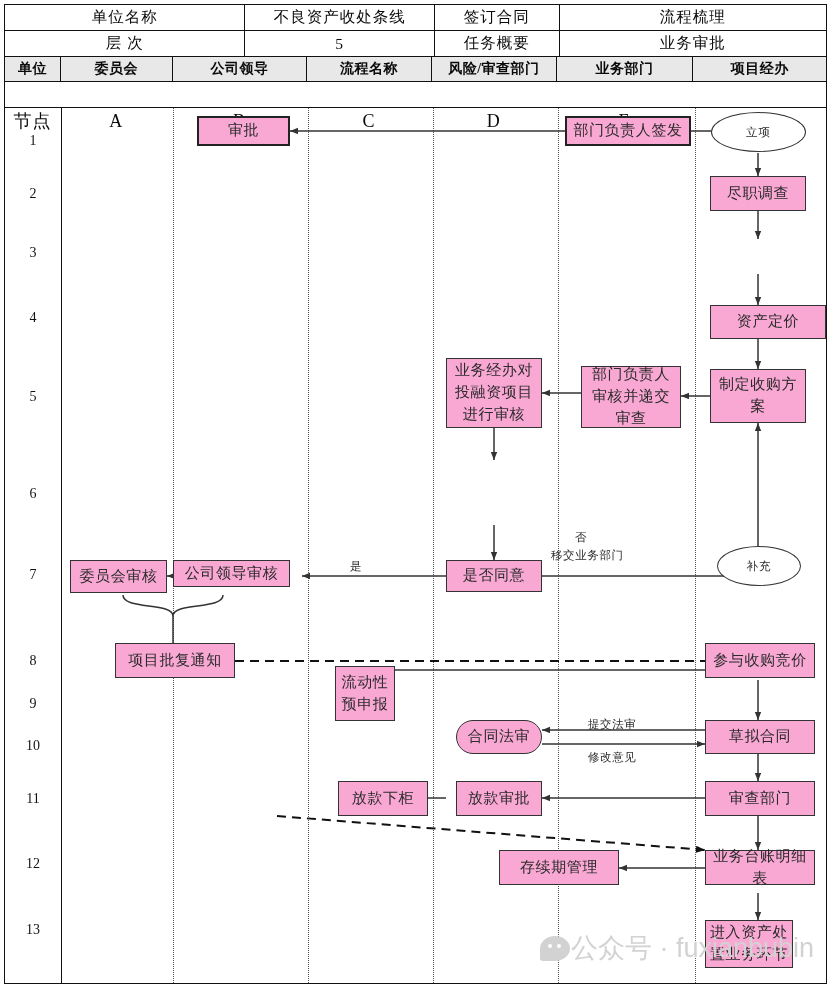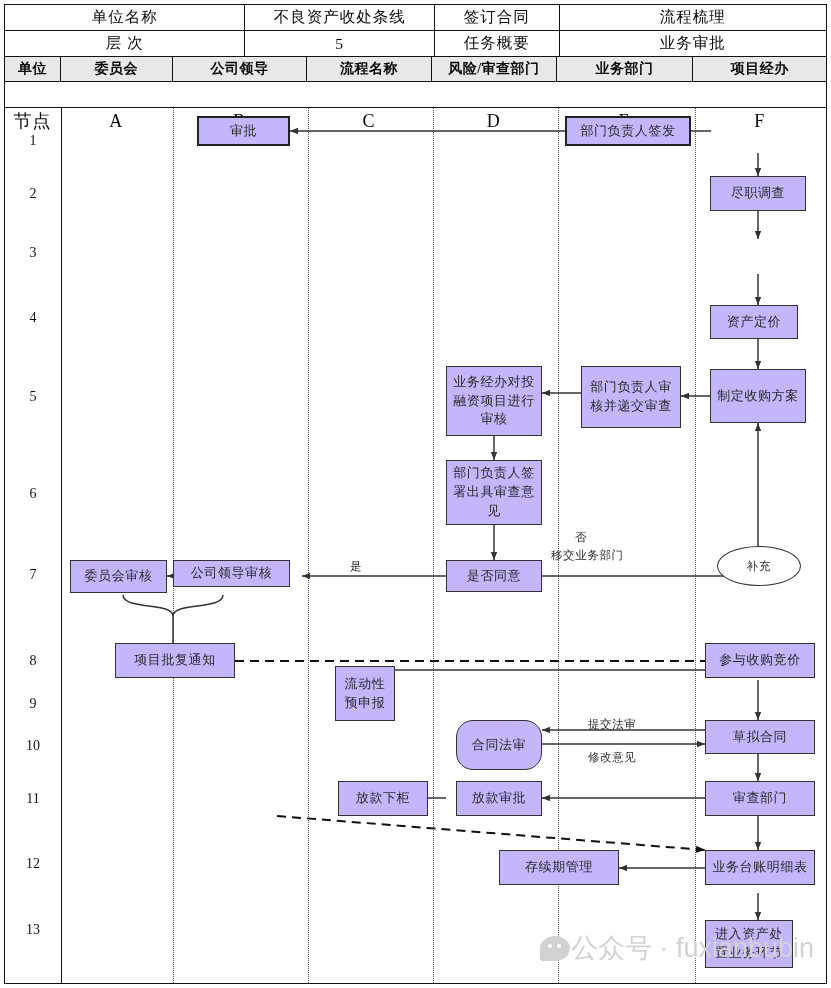--- a/index.html
+++ b/index.html
@@ -52,24 +52,24 @@
   .rownum {
     position: absolute; left: 0; width: 56px;
     text-align: center; font-size: 14px; color: #111;
     font-family: "Liberation Serif", serif;
   }
 
   
   .node {
     position: absolute;
     border: 1.6px solid #333;
-    background: #c4b5fd;
+    background: #f9a8d4;
     display: flex; align-items: center; justify-content: center;
     text-align: center;
-    font-size: 13px; line-height: 1.45;
+    font-size: 15px; line-height: 1.45;
     color: #2b2b2b;
     letter-spacing: 0.6px;
     padding: 12px 3px;
   }
   .node.thick { border-width: 2px; border-color: #222; }
   .ellipse {
     position: absolute;
     border: 1.5px solid #333;
     border-radius: 50%;
     background: #fff;
@@ -236,48 +236,48 @@
       <g stroke="#111" stroke-width="2" fill="none" stroke-dasharray="9,6">
 
         <path d="M230,553 L700,553"></path>
 
         <path d="M272,708 L700,742" marker-end="url(#ahd)"></path>
       </g>
     </svg>
 
     <div class="node thick" style="left:192px; top:8px;  width:93px;  height:30px;">审批</div>
     <div class="node thick" style="left:560px; top:8px;  width:126px; height:30px;">部门负责人签发</div>
+    <div class="ellipse" style="left:706px; top:4px; width:95px; height:40px;">立项</div>
 
     <div class="node" style="left:705px; top:68px; width:96px; height:35px;">尽职调查</div>
 
 
-    <div class="node" style="left:705px; top:197px; width:88px; height:34px;">资产定价</div>
+    <div class="node" style="left:705px; top:197px; width:116px; height:34px;">资产定价</div>
 
     <div class="node" style="left:705px; top:261px; width:96px; height:54px;">制定收购方案</div>
     <div class="node" style="left:576px; top:258px; width:100px; height:62px;">部门负责人审核并递交审查</div>
-    <div class="node" style="left:441px; top:250px; width:96px; height:70px;margin-top:8px;">业务经办对投融资项目进行审核</div>
-
-    <div class="node" style="left:441px; top:352px; width:96px; height:65px;">部门负责人签署出具审查意见</div>
+    <div class="node" style="left:441px; top:250px; width:96px; height:70px;">业务经办对投融资项目进行审核</div>
+
     <div class="ellipse" style="left:712px; top:438px; width:84px; height:40px;">补充</div>
 
     <div class="node" style="left:441px; top:452px; width:96px; height:32px;">是否同意</div>
     <div class="node" style="left:65px;  top:452px; width:97px; height:33px;">委员会审核</div>
     <div class="node" style="left:168px; top:452px; width:117px; height:27px;">公司领导审核</div>
 
     <div class="edgelabel" style="left:345px; top:450px;">是</div>
     <div class="edgelabel" style="left:570px; top:421px;">否</div>
     <div class="edgelabel" style="left:546px; top:439px;">移交业务部门</div>
 
     <div class="node" style="left:110px; top:535px; width:120px; height:35px;">项目批复通知</div>
     <div class="node" style="left:700px; top:535px; width:110px; height:35px;">参与收购竞价</div>
 
     <div class="node" style="left:330px; top:558px; width:60px; height:55px;">流动性预申报</div>
 
     <div class="node" style="left:700px; top:612px; width:110px; height:34px;">草拟合同</div>
-    <div class="node" style="left:451px; top:612px; width:86px;  height:50px;border-radius:17px;">合同法审</div>
+    <div class="node" style="left:451px; top:612px; width:86px;  height:34px;border-radius:17px;">合同法审</div>
     <div class="edgelabel" style="left:583px; top:608px;">提交法审</div>
     <div class="edgelabel" style="left:583px; top:641px;">修改意见</div>
 
     <div class="node" style="left:700px; top:673px; width:110px; height:35px;">审查部门</div>
     <div class="node" style="left:451px; top:673px; width:86px;  height:35px;">放款审批</div>
     <div class="node" style="left:333px; top:673px; width:90px;  height:35px;">放款下柜</div>
 
     <div class="node" style="left:700px; top:742px; width:110px; height:35px;">业务台账明细表</div>
     <div class="node" style="left:494px; top:742px; width:120px; height:35px;">存续期管理</div>
 

